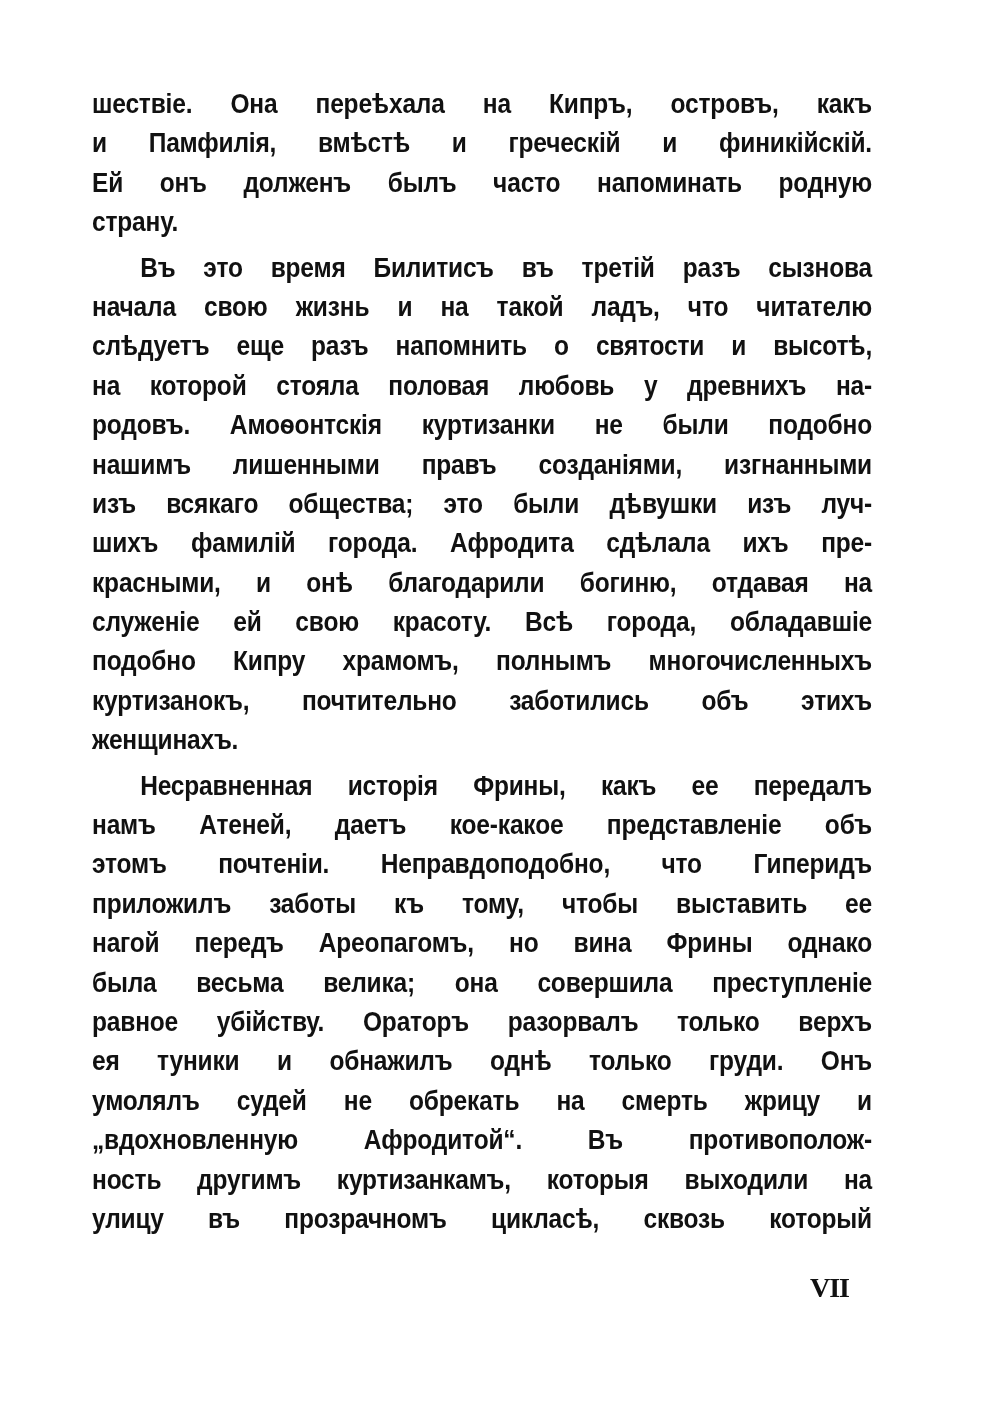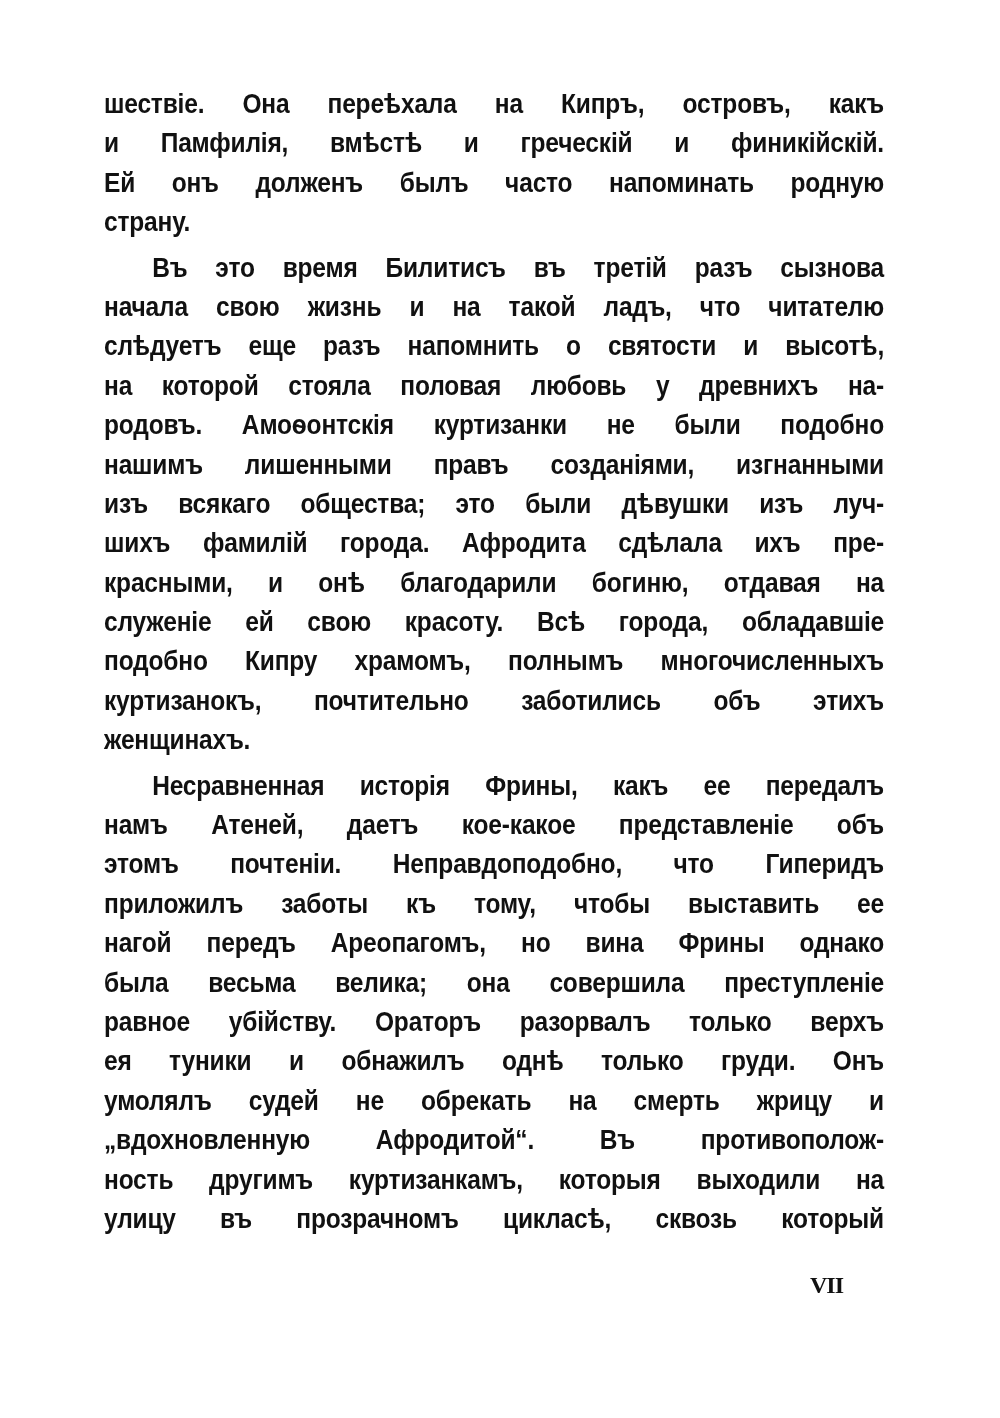--- a/index.html
+++ b/index.html
@@ -10,21 +10,21 @@
     body {
       width: 1000px;
       height: 1418px;
       position: relative;
       overflow: hidden;
       color: #111111;
       font-family: "Liberation Sans", "DejaVu Sans", sans-serif;
     }
     .page {
       position: absolute;
-      left: 104px;
+      left: 92px;
       top: 84px;
       width: 780px;
     }
     .line {
       display: block;
       height: 39.4px;
       line-height: 39.4px;
       font-size: 28.5px;
       font-weight: bold;
       white-space: nowrap;
@@ -44,21 +44,21 @@
     }
     .para-gap {
       height: 6px;
     }
     .folio {
       position: absolute;
       left: 810px;
       top: 1272px;
       font-family: "Liberation Serif", "DejaVu Serif", serif;
       font-weight: bold;
-      font-size: 24px;
+      font-size: 28px;
       letter-spacing: -1px;
       color: #111111;
     }
   </style>
 </head>
 <body>
 
 <div class="page">
 
   <div>

